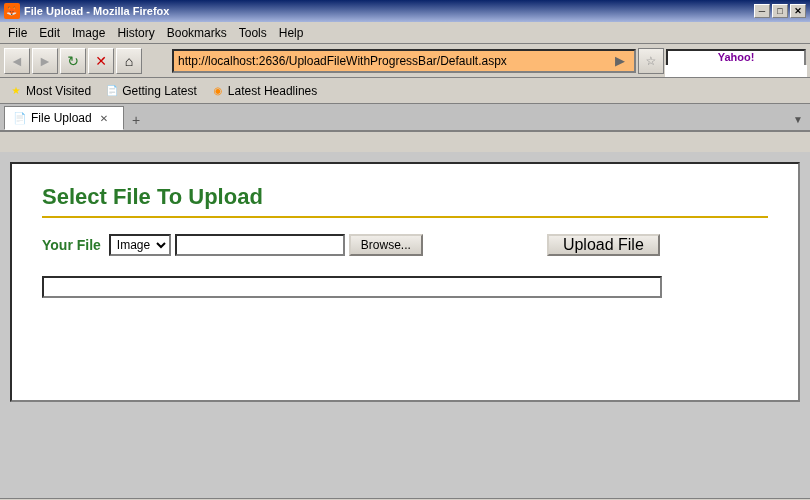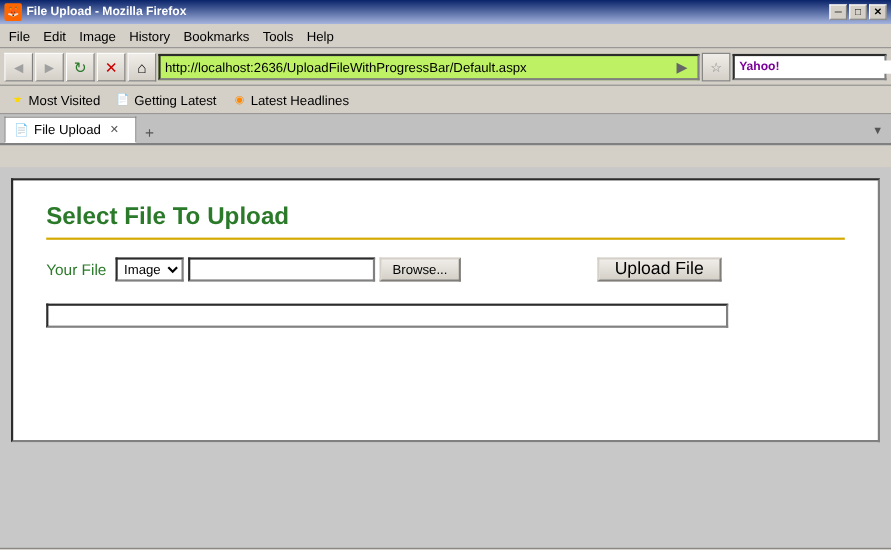--- a/index.html
+++ b/index.html
@@ -74,44 +74,45 @@
       cursor: pointer; font-size: 14px;
     }
     .nav-btn.disabled { color: #a0a0a0; }
     .nav-btn-reload { color: #2a7a2a; }
     .nav-btn-stop { color: #cc0000; }
     .nav-btn-home { color: #000; }
     .address-bar-wrap {
       flex: 1;
       height: 24px;
       border: 2px inset #808080;
-      background: #bef264;
+      background: #fdba74;
       display: flex; align-items: center;
       padding: 0 4px;
+      margin-left: 28px;
     }
     .address-text {
       font-size: 12px; color: #000; flex: 1;
     }
     .address-go {
       width: 20px; display: flex; align-items: center; justify-content: center;
       color: #666; cursor: pointer;
     }
     .star-btn {
       width: 26px; height: 26px;
       background: linear-gradient(to bottom, #f0ede8, #d4d0c8);
       border: 1px solid #808080;
       display: flex; align-items: center; justify-content: center;
       cursor: pointer; font-size: 12px; color: #888;
     }
     .yahoo-wrap {
       height: 24px;
       border: 2px inset #808080;
       background: white;
       display: flex; align-items: center;
-      padding: 0 4px; gap: 2px; width: 140px;
+      padding: 0 4px; gap: 2px; width: 140px; flex-direction: column;
     }
     .yahoo-logo {
       font-size: 11px; color: #7b0099; font-weight: bold;
     }
     .yahoo-search-input {
       flex: 1; font-size: 11px; border: none; outline: none;
     }
 
     
     .bookmarks-bar {
@@ -206,21 +207,21 @@
     }
 
     .your-file-row {
       display: flex;
       align-items: center;
       gap: 4px;
       margin-bottom: 20px;
     }
     .your-file-label {
       font-size: 14px;
-      font-weight: normal;
+      font-weight: bold;
       color: #2a7a2a;
       margin-right: 4px;
     }
     .file-type-select {
       height: 22px;
       border: 2px inset #808080;
       background: white;
       font-size: 12px;
       padding: 0 2px;
     }

